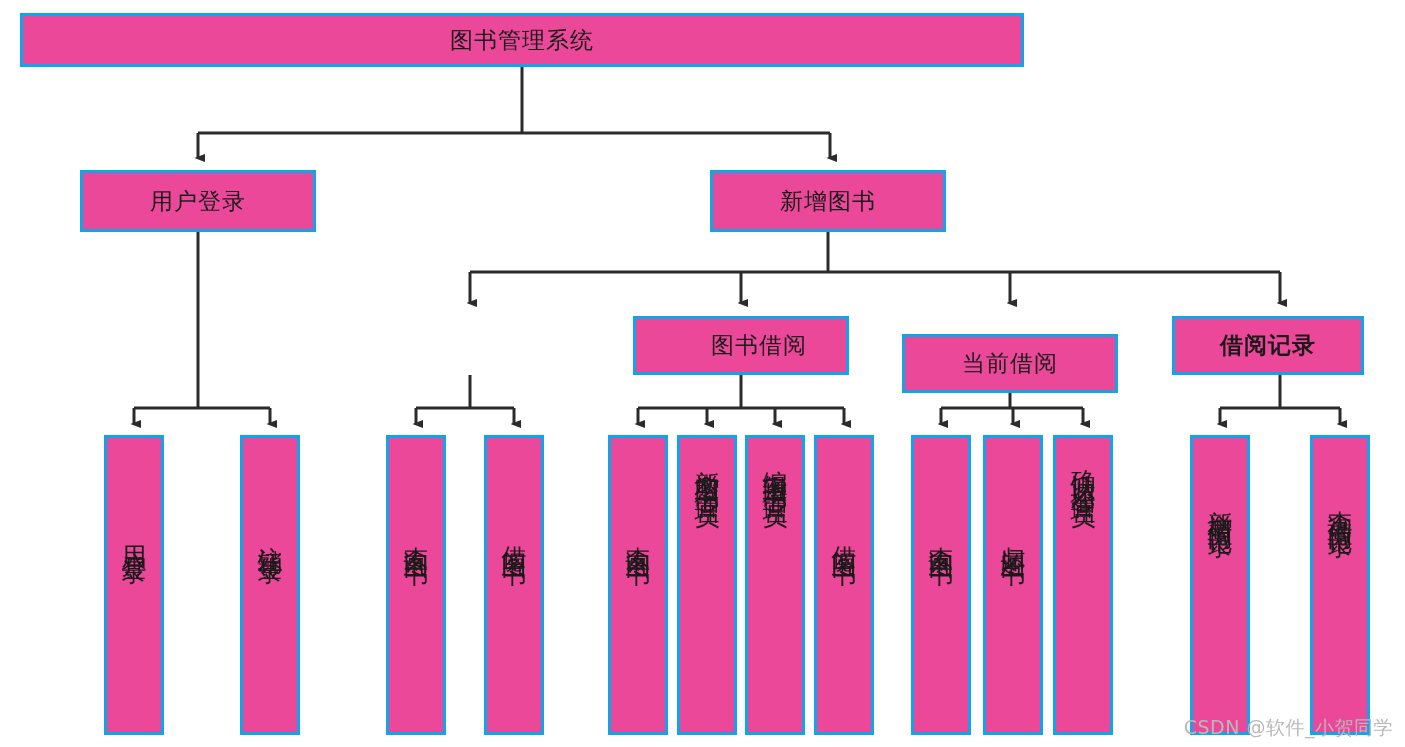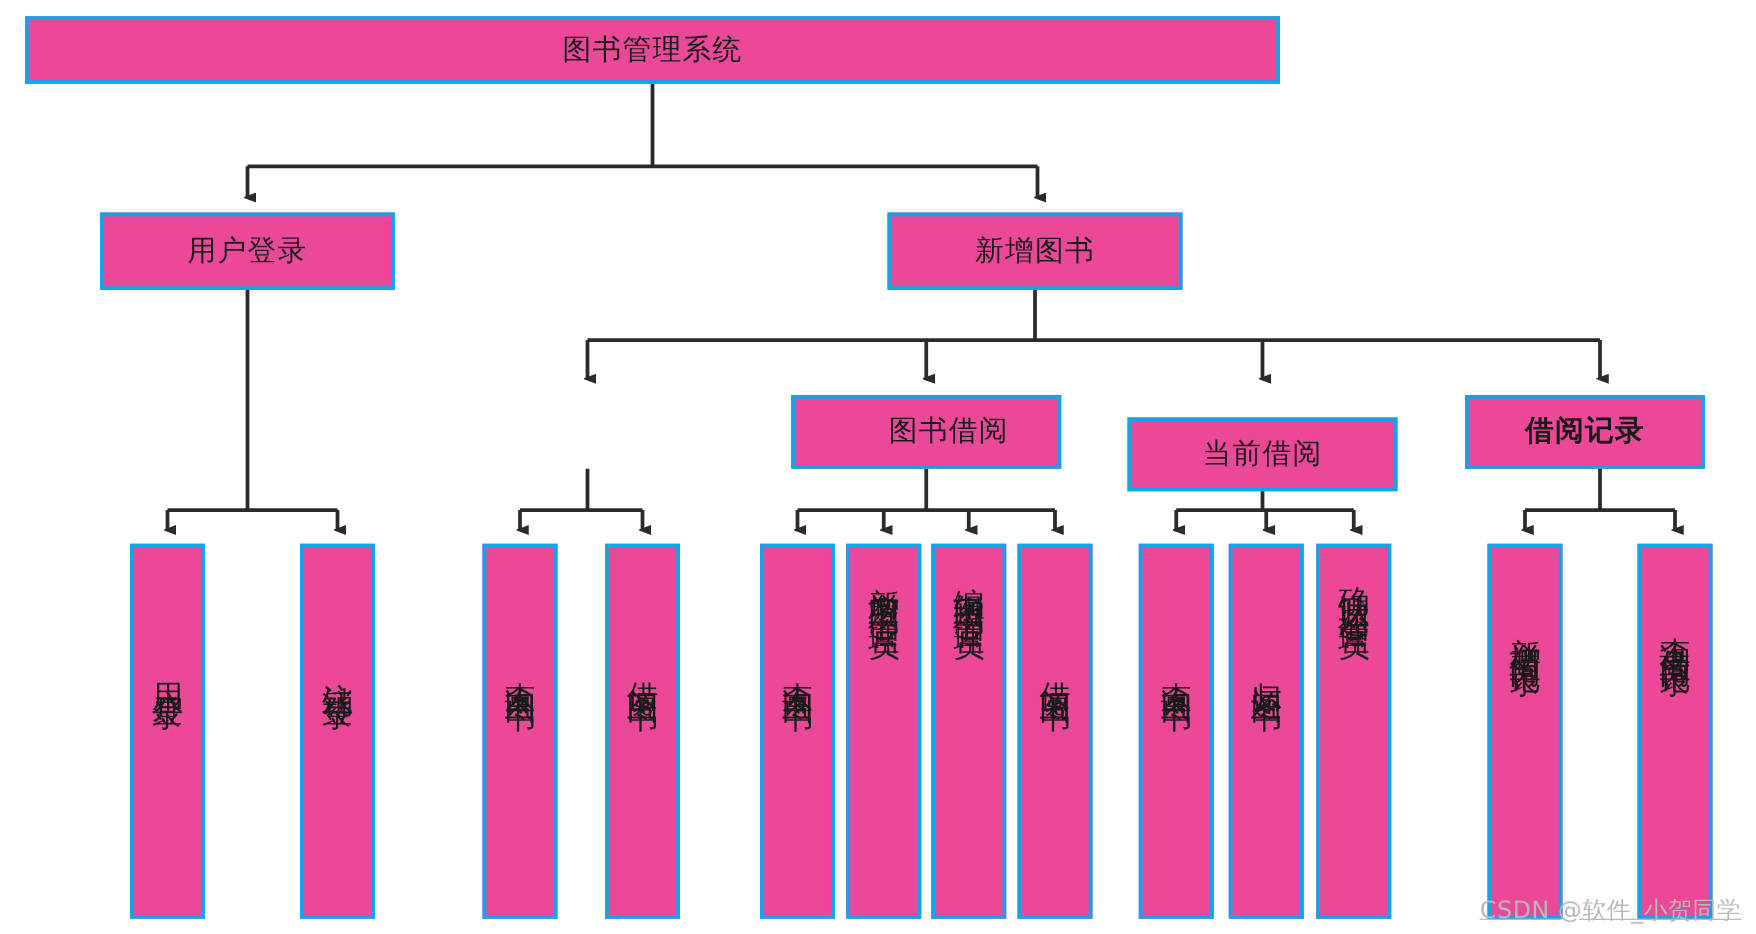--- a/index.html
+++ b/index.html
@@ -67,21 +67,20 @@
   }
   #watermark {
     position: absolute;
     right: 12px;
     bottom: 6px;
     font-size: 19px;
     color: #b9b9b9;
     letter-spacing: 0.5px;
     white-space: nowrap;
     z-index: 5;
-    text-decoration: underline;
   }
 </style>
 </head>
 <body>
 
 <div id="canvas">
 
   <svg id="edges" viewBox="0 0 1405 747">
     <defs>
       <marker id="arrow" markerWidth="10" markerHeight="10" refX="4" refY="7" orient="auto" markerUnits="userSpaceOnUse">

